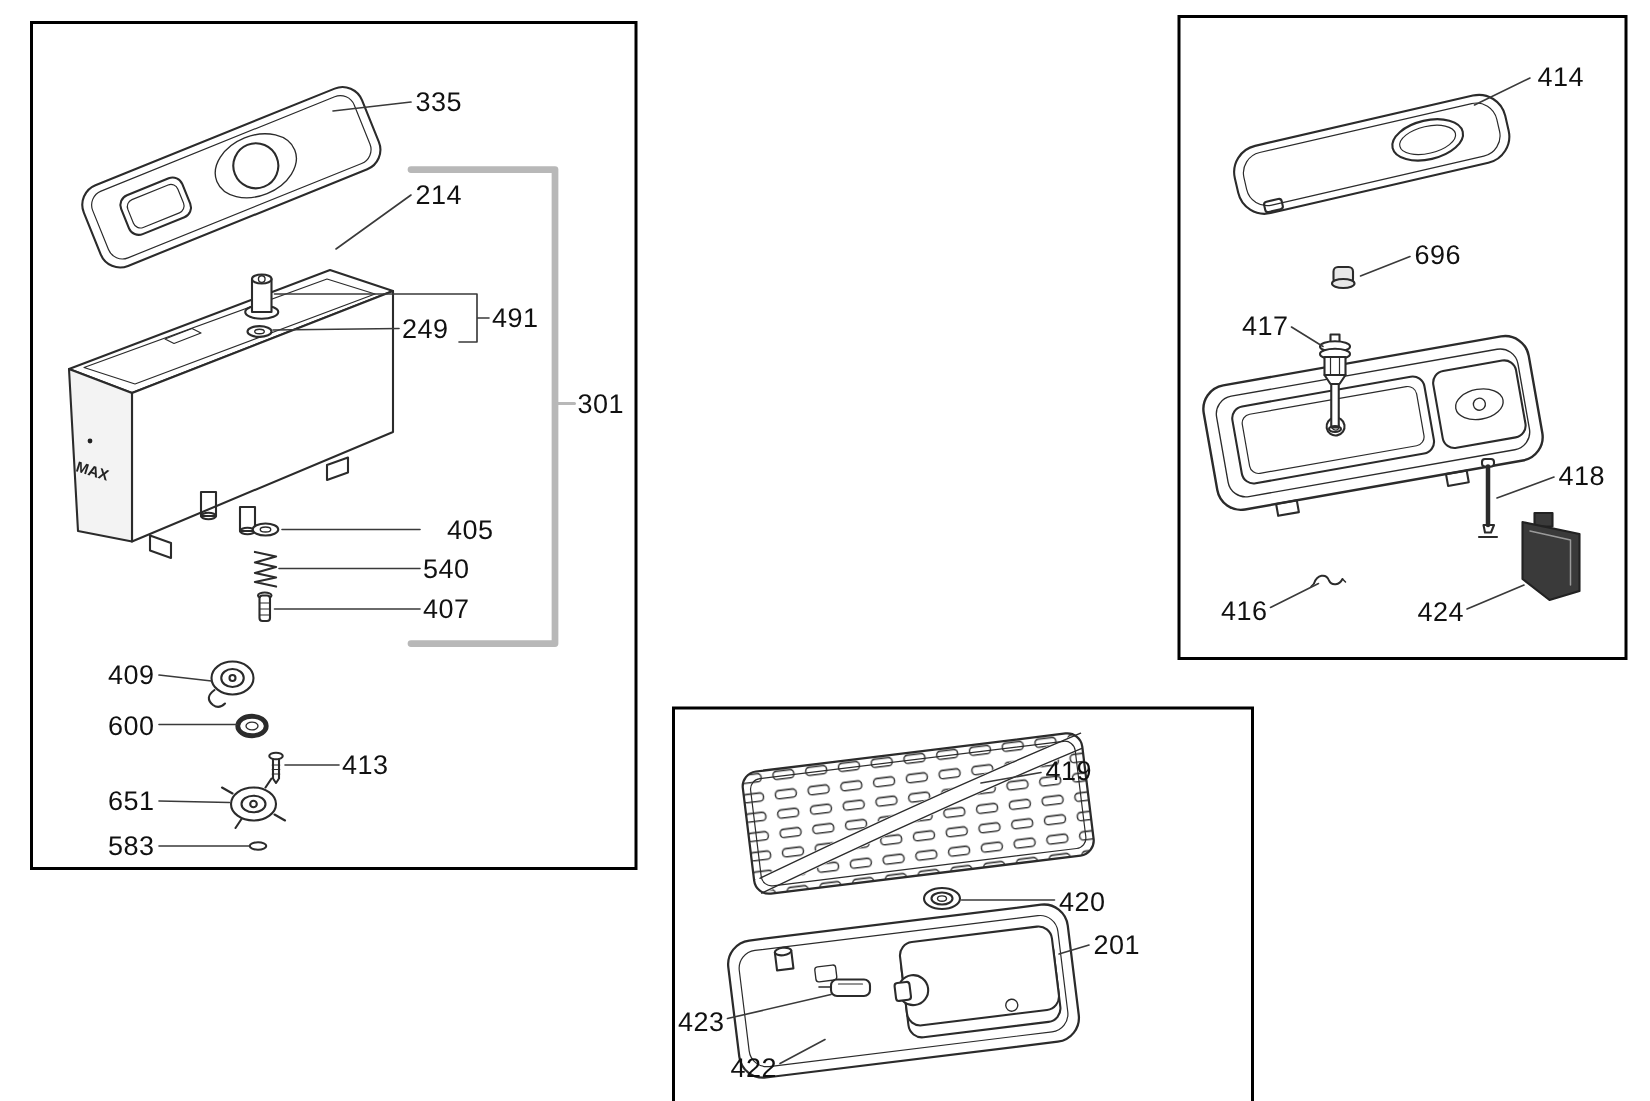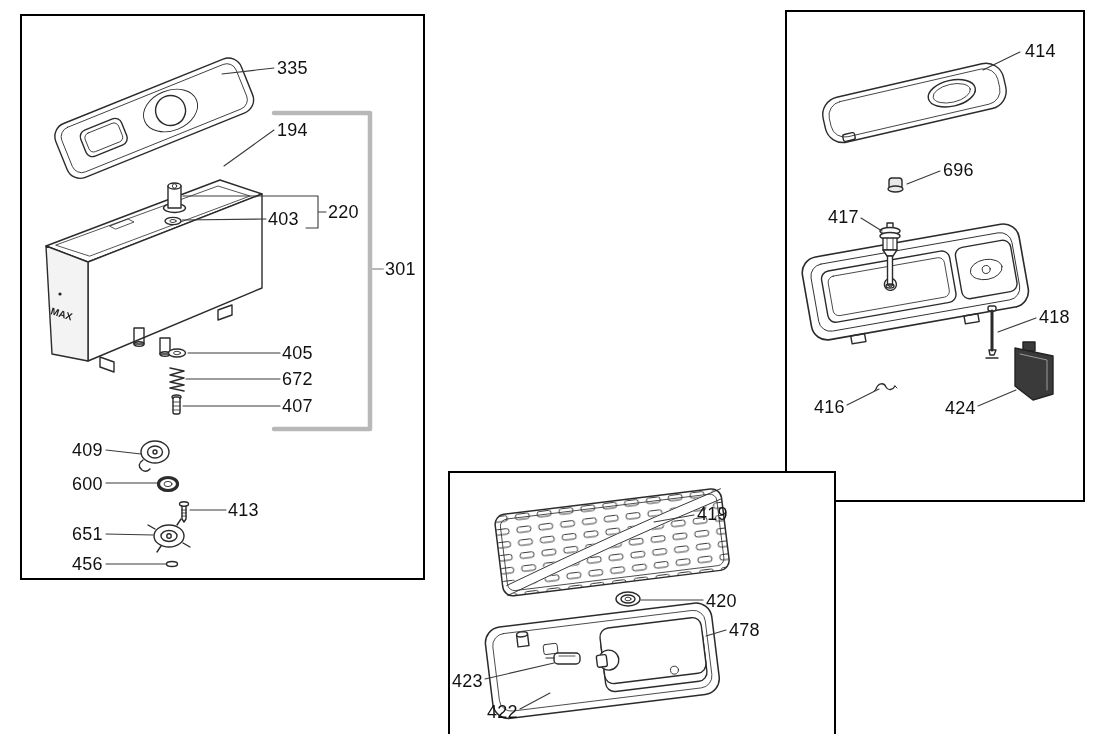--- a/index.html
+++ b/index.html
@@ -3,21 +3,21 @@
 <meta charset="utf-8">
 <style>
   * { margin:0; padding:0; box-sizing:border-box; }
   html,body { background:#fff; }
   .canvas {
     position:relative; width:1100px; height:734px; background:#ffffff;
     font-family:"Liberation Sans", sans-serif; overflow:hidden;
   }
   .panel { position:absolute; border:2px solid #000; background:#fff; }
   #panel-tank      { left:20px;  top:14px;  width:405px; height:566px; }
-  #panel-drip-base { left:785px; top:10px;  width:300px; height:492px; }
+  #panel-drip-base { left:785px; top:10px;  width:300px; height:430px; }
   #panel-drip-tray { left:448px; top:471px; width:388px; height:270px; }
   .panel svg { position:absolute; left:0; top:0; }
   .callout {
     position:absolute; font-size:18px; color:#111; white-space:nowrap;
     letter-spacing:.3px; line-height:20px;
   }
 </style>
 </head>
 <body>
 
@@ -125,32 +125,32 @@
           <path d="M84,434 L119,438"></path>
           <path d="M84,467 L136,467"></path>
           <path d="M204,494 L168,494"></path>
           <path d="M84,518 L131,519"></path>
           <path d="M84,548 L144,548"></path>
         </g>
       </g>
     </svg>
 
     <span class="callout" style="left:255px;top:42px">335</span>
-    <span class="callout" style="left:255px;top:104px">194</span>
-    <span class="callout" style="left:246px;top:193px">403</span>
-    <span class="callout" style="left:306px;top:186px">220</span>
+    <span class="callout" style="left:255px;top:104px">214</span>
+    <span class="callout" style="left:246px;top:193px">249</span>
+    <span class="callout" style="left:306px;top:186px">491</span>
     <span class="callout" style="left:363px;top:243px">301</span>
-    <span class="callout" style="left:260px;top:327px">405</span>
-    <span class="callout" style="left:260px;top:353px">672</span>
+    <span class="callout" style="left:276px;top:327px">405</span>
+    <span class="callout" style="left:260px;top:353px">540</span>
     <span class="callout" style="left:260px;top:380px">407</span>
     <span class="callout" style="left:50px;top:424px">409</span>
     <span class="callout" style="left:50px;top:458px">600</span>
     <span class="callout" style="left:206px;top:484px">413</span>
     <span class="callout" style="left:50px;top:508px">651</span>
-    <span class="callout" style="left:50px;top:538px">456</span>
+    <span class="callout" style="left:50px;top:538px">583</span>
   </section>
 
   <section class="panel" id="panel-drip-base">
     <svg width="296" height="426" viewBox="0 0 296 426">
       <g stroke="#2b2b2b" fill="none" stroke-width="1.4" stroke-linecap="round" stroke-linejoin="round">
 
         <g transform="rotate(-13 127 91)">
           <rect x="35" y="68" width="185" height="46" rx="18" fill="#fff"></rect>
           <rect x="41" y="73" width="173" height="36" rx="14" stroke-width="0.8"></rect>
           <ellipse cx="166" cy="90" rx="24" ry="13"></ellipse>
@@ -276,18 +276,18 @@
           <path d="M253,127 L191,127"></path>
           <path d="M276,157 L256,163"></path>
           <path d="M35,206 L104,190"></path>
           <path d="M70,236 L100,220"></path>
         </g>
       </g>
     </svg>
 
     <span class="callout" style="left:247px;top:31px">419</span>
     <span class="callout" style="left:256px;top:118px">420</span>
-    <span class="callout" style="left:279px;top:147px">478</span>
+    <span class="callout" style="left:279px;top:147px">201</span>
     <span class="callout" style="left:2px;top:198px">423</span>
     <span class="callout" style="left:37px;top:229px">422</span>
   </section>
 
 </div>
 
 </body></html>

